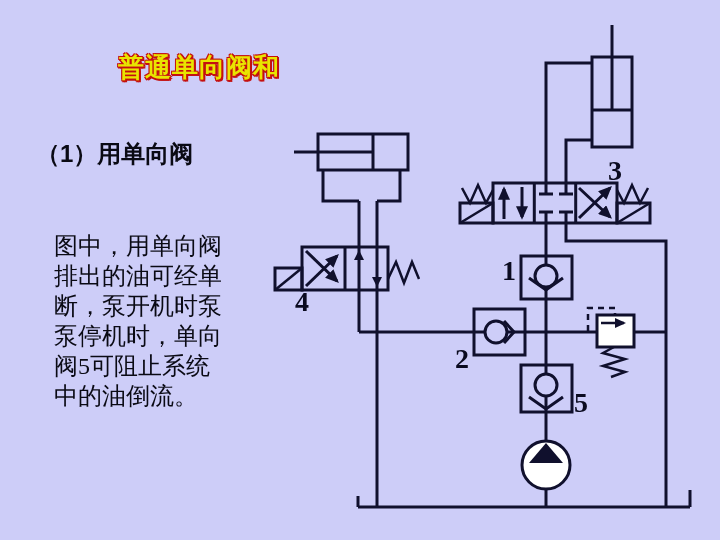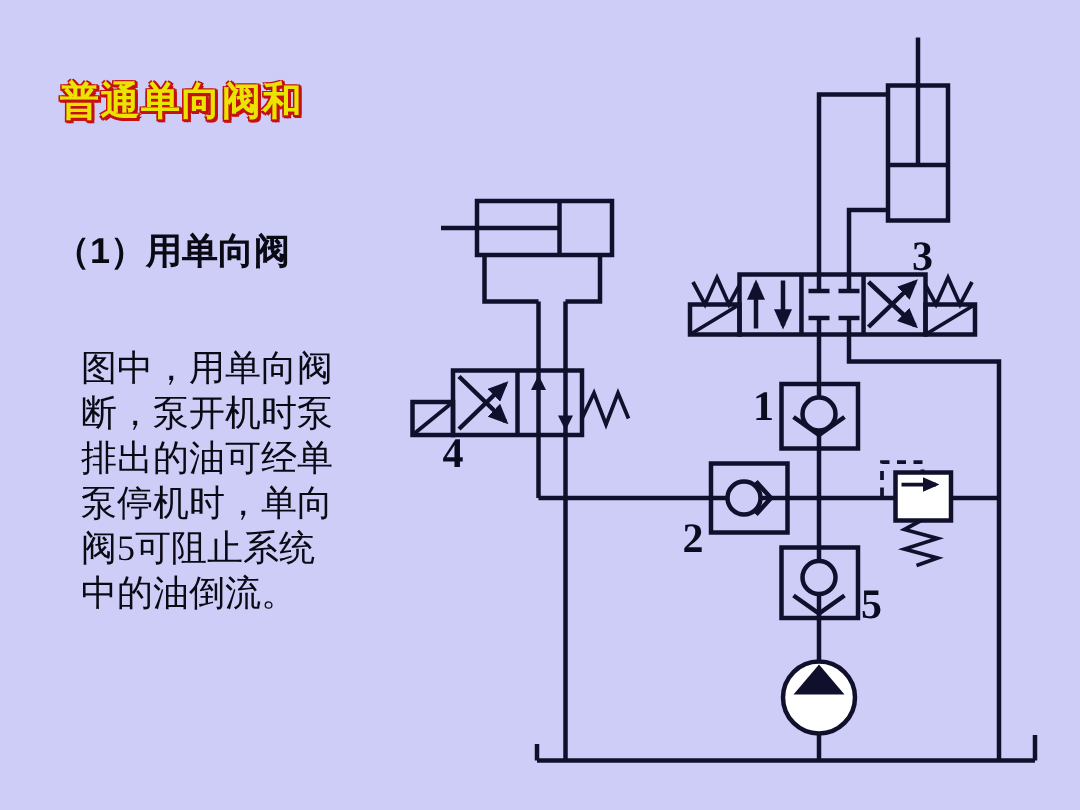--- a/index.html
+++ b/index.html
@@ -2,28 +2,28 @@
 <html><head>
 <meta charset="utf-8">
 <style>
   html,body{margin:0;padding:0;}
   .slide{
     position:relative;width:720px;height:540px;overflow:hidden;
     background:#cdcdf8;
     font-family:"Liberation Sans",sans-serif;
   }
   .title{
-    position:absolute;left:40px;top:51px;width:240px;text-align:left;
+    position:absolute;left:40px;top:51px;width:240px;text-align:right;
     font-size:26px;font-weight:bold;line-height:33px;color:#e9e500;
     text-shadow:2px 2px 0 #c41010,-1px -1px 0 #c41010,1px -1px 0 #c41010,
                 -1px 1px 0 #c41010,2px 0 0 #c41010,0 2px 0 #c41010;
     letter-spacing:1px;
   }
   .heading{
-    position:absolute;left:36px;top:153px;
+    position:absolute;left:36px;top:139px;
     font-size:24px;font-weight:bold;line-height:29px;color:#0a0a14;
     white-space:nowrap;
   }
   .bodytext{
     position:absolute;left:54px;top:231px;
     font-size:24px;line-height:30px;color:#0a0a14;white-space:nowrap;font-family:Liberation Serif, serif;
   }
   svg.diagram{position:absolute;left:0;top:0;}
   .ln{stroke:#10102d;stroke-width:3;fill:none;}
   .thin{stroke:#10102d;stroke-width:2.5;fill:none;}
@@ -41,22 +41,22 @@
   <div class="title">
     <div>普通单向阀和</div>
   </div>
 
   <div class="heading">
     <div>（1）用单向阀</div>
   </div>
 
   <div class="bodytext">
     <div>图中，用单向阀</div>
+    <div>排出的油可经单</div>
     <div>断，泵开机时泵</div>
-    <div>排出的油可经单</div>
     <div>泵停机时，单向</div>
     <div>阀5可阻止系统</div>
     <div>中的油倒流。</div>
   </div>
 
   <svg class="diagram" width="720" height="540" viewBox="0 0 720 540">
     <defs>
       <marker id="ah" markerWidth="4.5" markerHeight="4" refX="3.6" refY="2" orient="auto" markerUnits="strokeWidth">
         <path d="M0,0 L4.5,2 L0,4 Z" fill="#10102d"></path>
       </marker>

